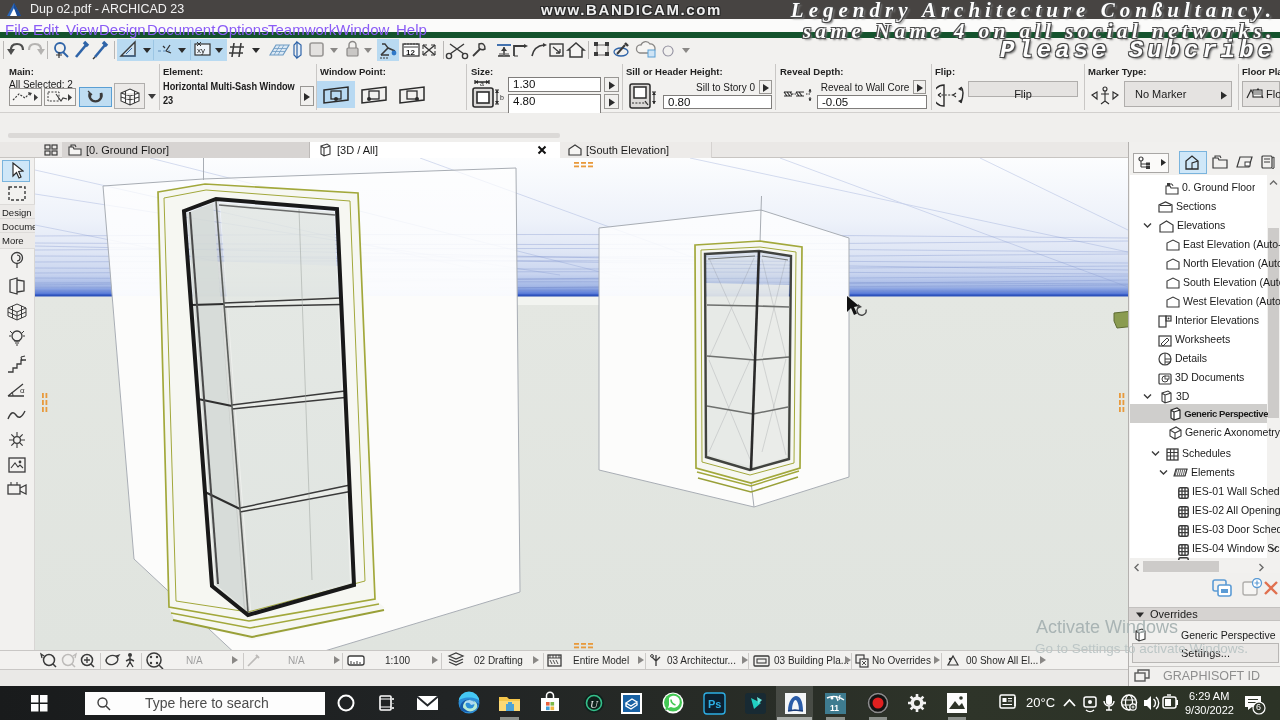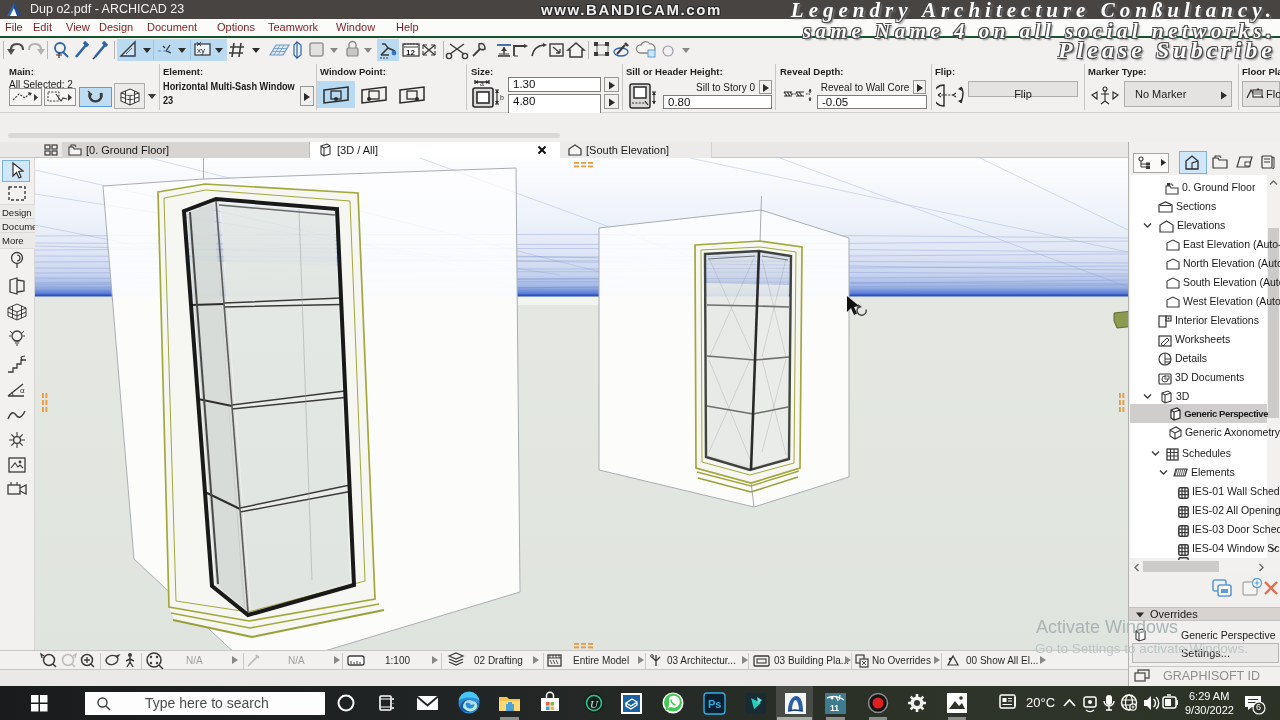--- a/index.html
+++ b/index.html
@@ -5,21 +5,21 @@
 * { margin:0; padding:0; box-sizing:border-box; }
 html,body { width:1280px; height:720px; overflow:hidden; font-family:"Liberation Sans",sans-serif; background:#e9e8e7; }
 .abs { position:absolute; }
 #page { position:relative; width:1280px; height:720px; }
 
 #titlebar { position:absolute; left:0; top:0; width:1280px; height:19px; background:#474442; color:#f3f3f3; font-size:12.5px; }
 #titlebar .ttext { position:absolute; left:30px; top:2px; }
 #bandicam { position:absolute; left:541px; top:1px; font-weight:bold; color:#efefef; letter-spacing:1.6px; font-size:15px;
   text-shadow:-1px -1px 0 #2a2a2a, 1px -1px 0 #2a2a2a, -1px 1px 0 #2a2a2a, 1px 1px 0 #2a2a2a; }
 
-#menubar { position:absolute; left:0; top:19px; width:1280px; height:19px; background:#fbfbfa; font-size:11px; color:#7f1d1d; border-bottom:2px solid #14532d;}
+#menubar { position:absolute; left:0; top:19px; width:1280px; height:19px; background:#fbfbfa; font-size:15px; color:#8b5cf6; border-bottom:6px solid #14532d;}
 #menubar span { position:absolute; top:2px; }
 
 #toolbar { position:absolute; left:0; top:38px; width:1280px; height:24px; background:#f2f1ef; }
 
 #infobar { position:absolute; left:0; top:62px; width:1280px; height:51px; background:#f2f1ef; border-bottom:1px solid #d2d0ce; font-size:11px; color:#1a1a1a;}
 .seclbl { position:absolute; top:4px; font-size:9.5px; font-weight:bold; color:#222; }
 .secdiv { position:absolute; top:2px; height:46px; width:1px; background:#c9c7c5; }
 .ibtn { position:absolute; border:1px solid #999794; background:#f6f5f3; }
 .ibtnsel { position:absolute; border:1px solid #5a9fd4; background:#bfddf2; }
 .iinput { position:absolute; border:1px solid #7f7d7b; background:#fff; font-size:11.5px; color:#111; padding-left:4px; line-height:13px;}
@@ -985,17 +985,17 @@
     <span>Type here to search</span>
   </div>
   <span class="abs" style="left:1026px;top:9px;font-size:13px;color:#fff">20°C</span>
   <span class="abs" style="left:1189px;top:4px;font-size:11px;color:#fff">6:29 AM</span>
   <span class="abs" style="left:1185px;top:18px;font-size:11px;color:#fff">9/30/2022</span>
   <span class="abs" style="left:1256px;top:16px;font-size:9px;color:#fff">6</span>
 </div>
 
 <div class="script" style="top:-2px; font-size:21px; letter-spacing:5px;">Legendry Architecture Conßultancy.</div>
 <div class="script" style="top:19px; font-size:21px; letter-spacing:4.5px;">same Name 4 on all social networks.</div>
-<div class="script" style="top:37px; font-size:24px; letter-spacing:4px;">Please Subcribe</div>
+<div class="script" style="top:37px; font-size:24px; letter-spacing:4px;font-family:Liberation Mono, monospace;">Please Subcribe</div>
 <div id="actwm1">Activate Windows</div>
 <div id="actwm2">Go to Settings to activate Windows.</div>
 
 </div>
 
 </body></html>

